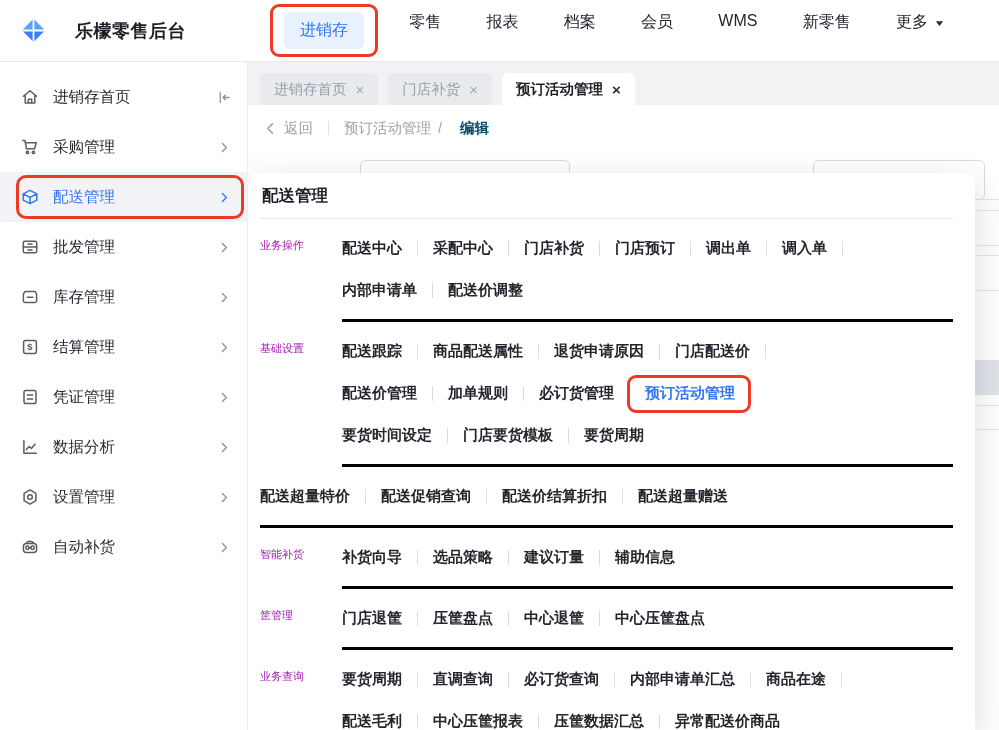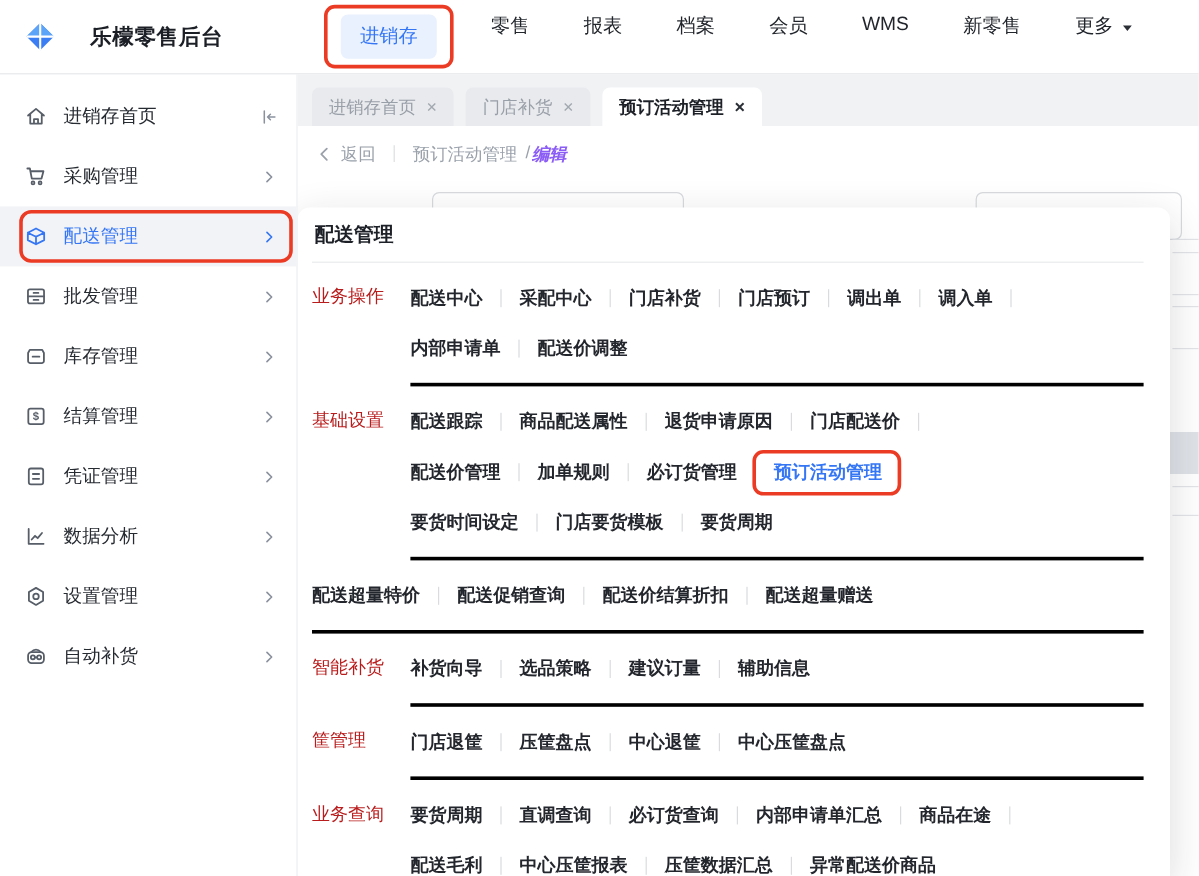--- a/index.html
+++ b/index.html
@@ -37,38 +37,38 @@
   .tab{height:32px;padding:0 14px;border-radius:6px 6px 0 0;display:inline-flex;align-items:center;
        font-size:14.5px;background:#e8eaed;color:#999fa8;cursor:pointer;white-space:nowrap;}
   .tab .close{margin-left:9px;font-size:15px;color:#a2a8b0;cursor:pointer;}
   .tab.active{background:#fff;color:#1d2127;font-weight:700;}
   .tab.active .close{color:#2b2f36;}
   .breadcrumb{height:46px;background:#fff;display:flex;align-items:center;padding-left:16px;
               font-size:14.5px;color:#9aa1ab;}
   .bc-back{display:flex;align-items:center;gap:7px;cursor:pointer;color:#9aa1ab;}
   .bc-back svg{width:13px;height:13px;}
   .bc-vsep{width:1px;height:14px;background:#dcdee1;margin:0 15px;}
-  .bc-cur{color:#8b5cf6;font-weight:700;margin-left:1px;font-style:italic;}
+  .bc-cur{color:#0c4a6e;font-weight:700;margin-left:18px;}
   .bc-slash{margin-left:7px;}
   
   .formstrip{position:relative;height:24px;background:#fff;}
   .ghost-input{position:absolute;height:38px;background:#fff;border:1px solid #d8dade;border-radius:6px;top:9px;}
   #gi1{left:112px;width:208px;}
   #gi2{left:565px;width:170px;}
   
   .hline{position:absolute;left:729px;width:22px;height:1px;background:#e2e4e8;z-index:5;}
   .hblock{position:absolute;left:727px;width:24px;top:298px;height:35px;background:#dfe3e8;z-index:5;}
   
   .panel{position:absolute;left:0;top:111px;right:24px;bottom:0;background:#fff;z-index:10;
          border-radius:10px 10px 0 0;box-shadow:0 10px 34px rgba(30,34,40,.16);
          padding:0 22px 0 12px;box-sizing:border-box;}
   .panel-title{height:45px;display:flex;align-items:center;font-size:16.5px;font-weight:700;
          color:#1d2127;border-bottom:1px solid #e8eaec;padding-left:2px;}
   .sec{display:flex;}
-  .sec-label{width:82px;flex:none;color:#b91c1c;font-size:15px;padding-top:19px;white-space:nowrap;font-family:Liberation Serif, serif;}
+  .sec-label{width:82px;flex:none;color:#a21caf;font-size:11px;padding-top:19px;white-space:nowrap;font-family:Liberation Serif, serif;}
   .sec-items{flex:1;padding:8px 0;border-bottom:3px solid #000000;min-width:0;}
   .sec:last-child .sec-items{border-bottom:none;}
   .mrow{height:42px;display:flex;align-items:center;}
   .mi{font-size:15px;font-weight:600;color:#23262c;cursor:pointer;white-space:nowrap;}
   .mi.hl{color:#3576f5;position:relative;}
   .mi.anno::after{content:"";position:absolute;left:-18px;right:-16px;top:-9px;bottom:-10px;
          border:3px solid #ec3b24;border-radius:9px;pointer-events:none;}
   .sep{width:1px;height:15px;background:#d9dbde;margin:0 15px;flex:none;}
   svg{display:block;}
 </style>

